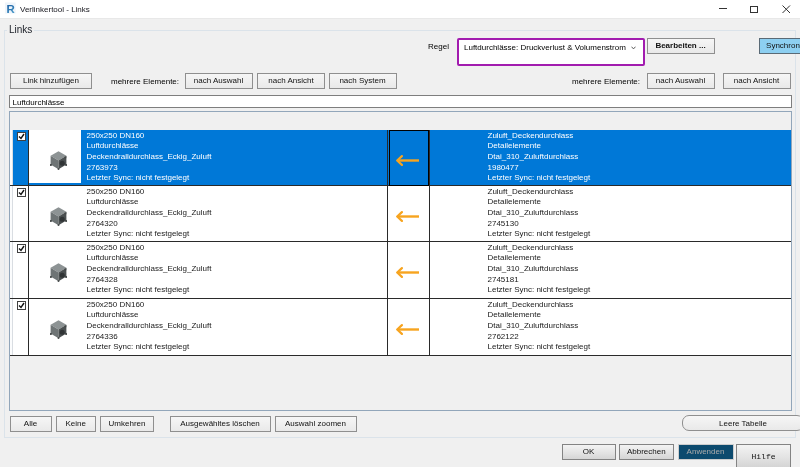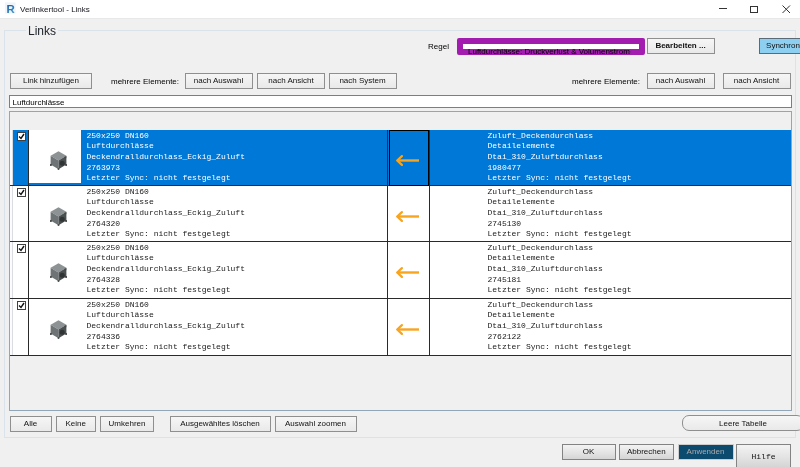--- a/index.html
+++ b/index.html
@@ -1,21 +1,21 @@
 <!DOCTYPE html>
 <html><head>
 <meta charset="utf-8">
 <style>
   * { margin:0; padding:0; box-sizing:border-box; }
   html,body { width:800px; height:467px; overflow:hidden; }
   body { font-family:"Liberation Sans",sans-serif; background:#f0f0f0; position:relative; font-size:8px; color:#000; }
   .abs { position:absolute; }
   .btn { position:absolute; background:linear-gradient(#f6f6f6,#e9e9e9); border:1px solid #8f8f8f;
          display:flex; align-items:center; justify-content:center; font-size:8px; color:#111; }
-  .cell-line { white-space:nowrap;font-family:Liberation Mono, monospace; }
+  .cell-line { white-space:nowrap; }
 </style>
 </head>
 <body>
 
 <div class="abs" style="left:0;top:0;width:800px;height:19px;background:#ffffff;border-bottom:1px solid #e8e8e8;"></div>
 
 <svg class="abs" style="left:5px;top:2px;" width="11" height="12" viewBox="0 0 11 12">
   <defs>
       <linearGradient id="rg" x1="0" y1="0" x2="0.55" y2="1">
         <stop offset="0" stop-color="#17579b"></stop>
@@ -28,24 +28,24 @@
 </svg>
 <div class="abs" style="left:20px;top:5px;font-size:8px;color:#16161d;">Verlinkertool - Links</div>
 
 <div class="abs" style="left:719px;top:8px;width:8px;height:1px;background:#333;"></div>
 <div class="abs" style="left:750px;top:6px;width:8px;height:7px;border:1px solid #333;"></div>
 <svg class="abs" style="left:782px;top:5px;" width="9" height="9" viewBox="0 0 9 9">
   <path d="M0.5 0.5 L8 8 M8 0.5 L0.5 8" stroke="#333" stroke-width="1" fill="none"></path>
 </svg>
 
 <div class="abs" style="left:4px;top:30px;width:792px;height:408px;border:1px solid #dbe3ea;"></div>
-<div class="abs" style="left:7px;top:24px;background:#f0f0f0;padding:0 2px;font-size:12px;color:#20242c;margin-left:19px;">Links</div>
+<div class="abs" style="left:7px;top:24px;background:#f0f0f0;padding:0 2px;font-size:10px;color:#20242c;">Links</div>
 
 <div class="abs" style="left:428px;top:42px;font-size:8px;">Regel</div>
-<div class="abs" style="left:457px;top:38px;width:188px;height:17px;background:#fff;border:6px solid #a21caf;border-radius:2px;">
+<div class="abs" style="left:457px;top:38px;width:188px;height:28px;background:#fff;border:2px solid #a21caf;border-radius:2px;">
   <div class="abs" style="left:5px;top:2.5px;font-size:8px;">Luftdurchlässe: Druckverlust &amp; Volumenstrom</div>
   <svg class="abs" style="right:7.5px;top:6px;" width="5" height="4" viewBox="0 0 5 4">
       <path d="M0.5 0.7 L2.5 2.9 L4.5 0.7" stroke="#4a4a4a" stroke-width="0.9" fill="none"></path>
     </svg>
 </div>
 <div class="btn" style="left:646.5px;top:37.5px;width:68px;height:16px;font-weight:bold;">Bearbeiten ...</div>
 <div class="btn" style="left:759px;top:37.5px;width:71.5px;height:16px;background:#8dcff1;border-color:#5a6a76;">Synchronisieren</div>
 
 <div class="btn" style="left:10px;top:72.5px;width:82px;height:16px;">Link hinzufügen</div>
 <div class="abs" style="left:111px;top:77px;font-size:8px;">mehrere Elemente:</div>

